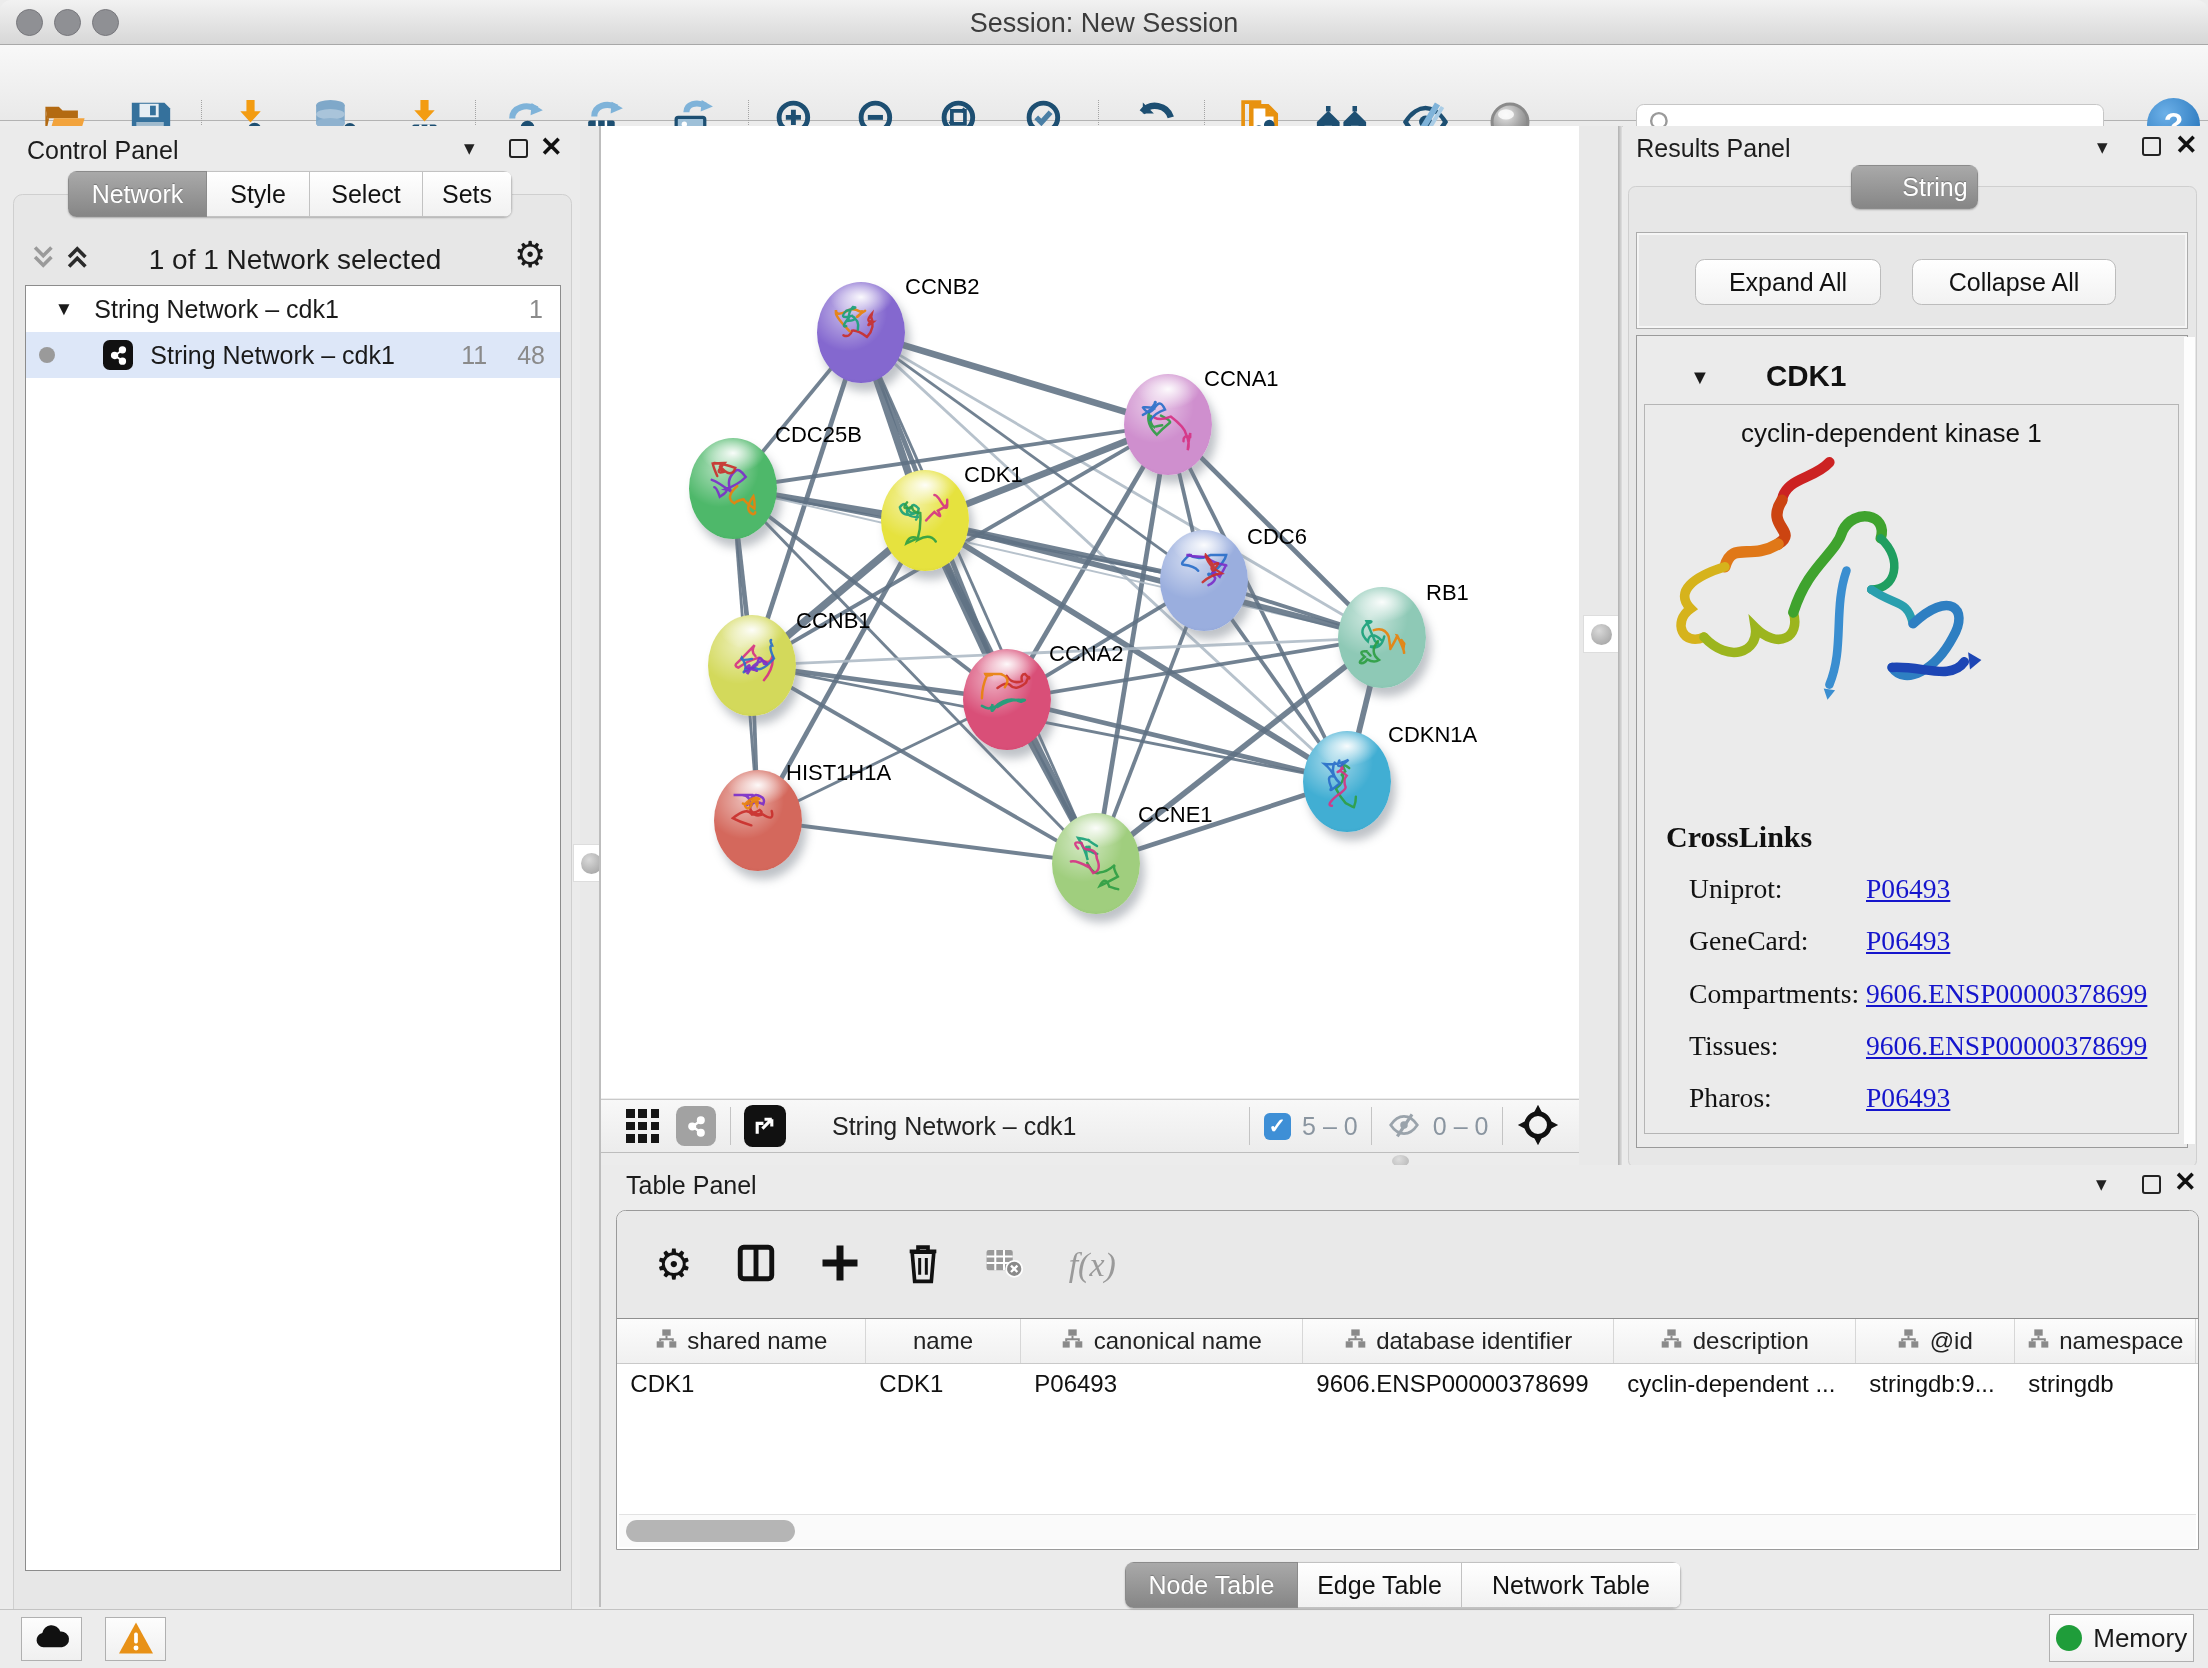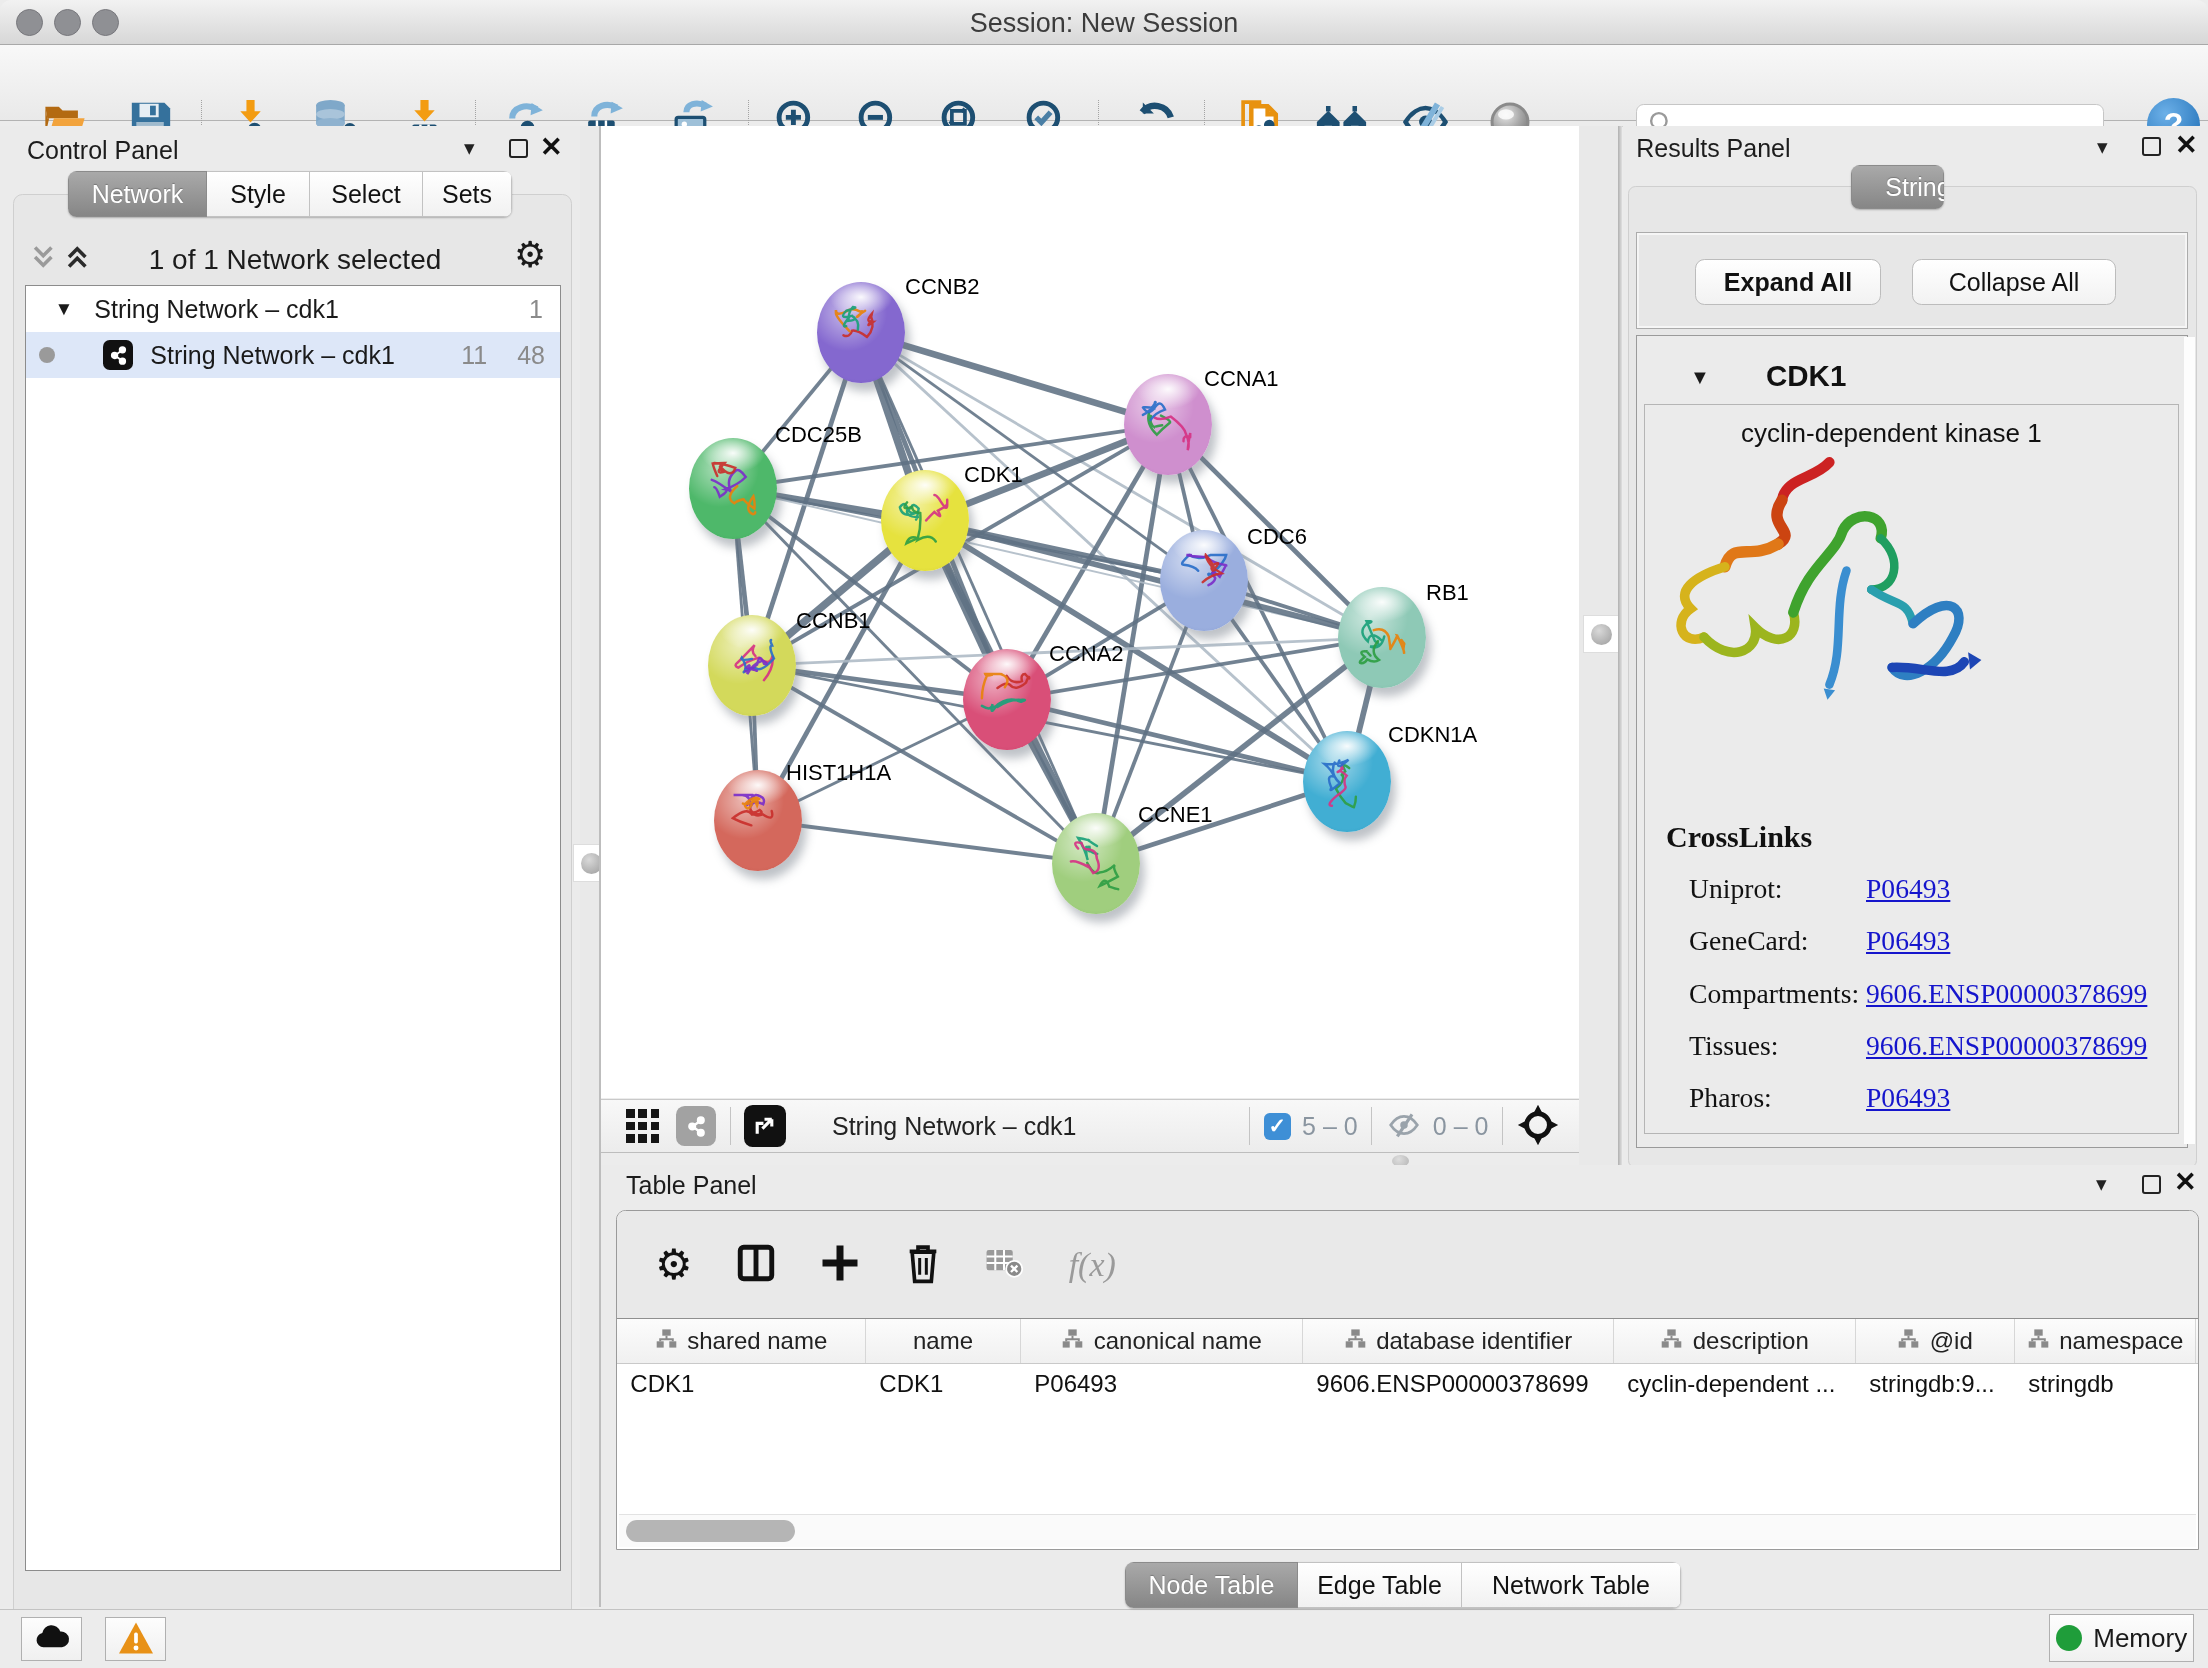--- a/index.html
+++ b/index.html
@@ -550,24 +550,24 @@
 <div class="abs divider-line" style="left:1618px;top:126px;width:3.8px;height:1039px;background:linear-gradient(90deg,#b0b0b0,#e0e0e0);"></div>
 
 <div class="abs" style="left:1623px;top:126px;width:586px;height:1039px;background:#ebebeb;">
   <div class="abs panel-title" style="left:13.3px;top:7.6px;">Results Panel</div>
   <span class="abs mini-caret" style="left:474px;top:9.5px;">▾</span>
   <span class="abs mini-float" style="left:519px;top:11.4px;"></span>
   <span class="abs mini-close" style="left:552px;top:7.6px;">✕</span>
 </div>
 <div class="abs res-outer"></div>
 <div class="abs seg" style="left:1851px;top:165px;z-index:2;">
-  <div class="tab active" style="width:93px;height:44px;padding-left:41px;">String</div>
+  <div class="tab active" style="width:127px;height:44px;padding-left:41px;">String</div>
 </div>
 <div class="abs res-btnbox"></div>
-<div class="abs btn" style="left:1695px;top:259px;width:186px;height:46px;font-weight:bold;">Expand All</div>
+<div class="abs btn" style="left:1695px;top:259px;width:186px;height:46px;">Expand All</div>
 <div class="abs btn" style="left:1912px;top:259px;width:204px;height:46px;">Collapse All</div>
 
 <div class="abs res-section">
   <span class="abs" style="left:53px;top:30px;font-size:20px;">▼</span>
   <span class="abs gene-name" style="left:129px;top:23px;">CDK1</span>
 </div>
 <div class="abs res-inner"></div>
 <div class="abs gene-desc" style="left:1741px;top:418px;">cyclin-dependent kinase 1</div>
 
 <svg class="abs" style="left:1666px;top:449px;" width="323" height="285" viewBox="0 0 340 300">

